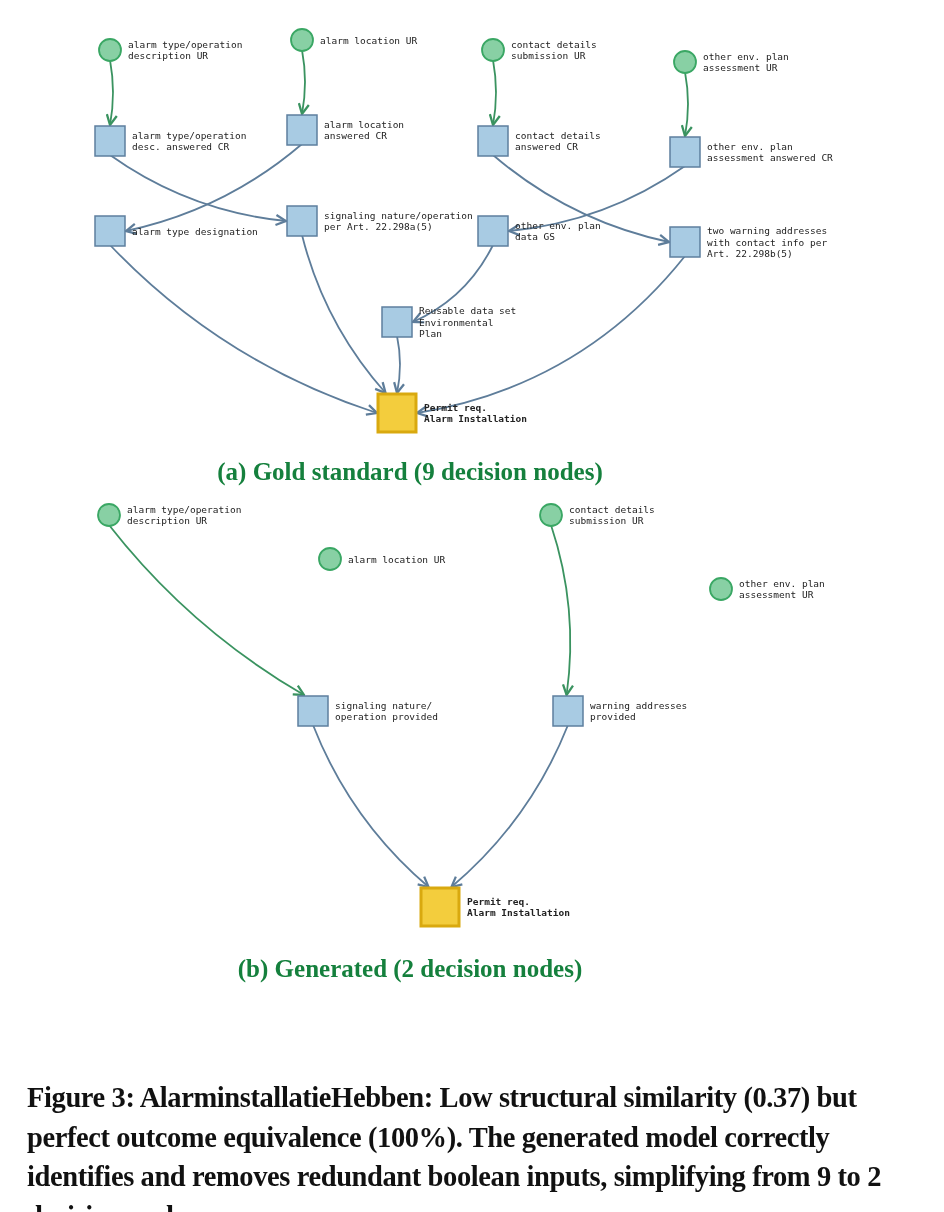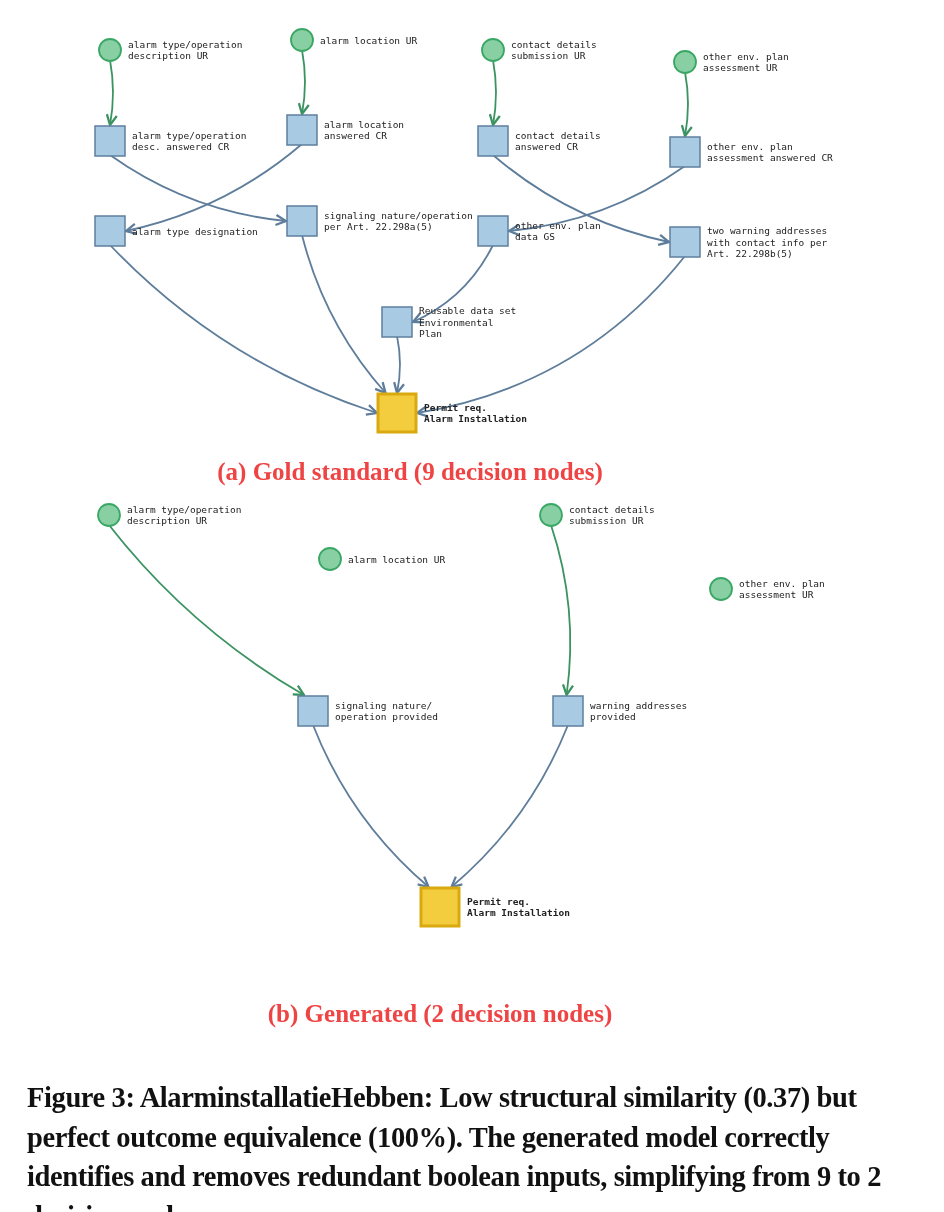--- a/index.html
+++ b/index.html
@@ -6,24 +6,24 @@
   body { width: 944px; height: 1212px; position: relative; overflow: hidden; }
   .diagram { position: absolute; left: 0; width: 776px; }
   #diag-a { top: 0; height: 450px; }
   #diag-b { top: 490px; height: 460px; }
   svg.graph { position: absolute; left: 0; top: 0; width: 944px; overflow: visible; }
   .node-label { font-family: "DejaVu Sans Mono", "Liberation Mono", monospace; font-size: 9.5px; fill: #222; }
   .node-label.bold { font-weight: bold; }
   .subcap {
     position: absolute; left: 0; width: 820px; text-align: center;
     font-family: "Liberation Serif", "DejaVu Serif", serif; font-weight: bold;
-    font-size: 25px; color: #ef4444;
+    font-size: 25px; color: #15803d;
   }
   #subcap-a { top: 458px; }
-  #subcap-b { top: 1000px; margin-left: 30px; }
+  #subcap-b { top: 955px; }
   .figcap {
     position: absolute; left: 27px; top: 1078px; width: 880px;
     font-family: "Liberation Serif", "DejaVu Serif", serif; font-weight: bold;
     font-size: 28.5px; line-height: 39.5px; color: #111; letter-spacing: -0.4px;
   }
 </style>
 </head>
 <body>
 
 <div class="diagram" id="diag-a">

